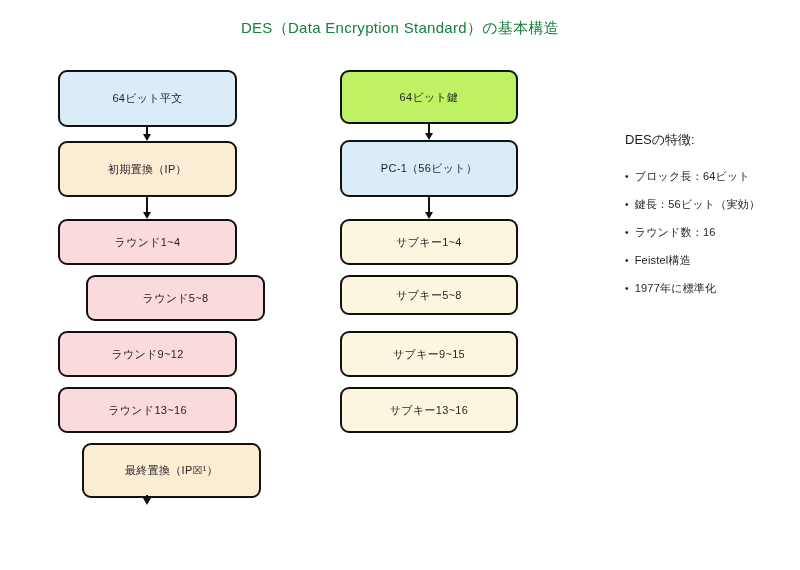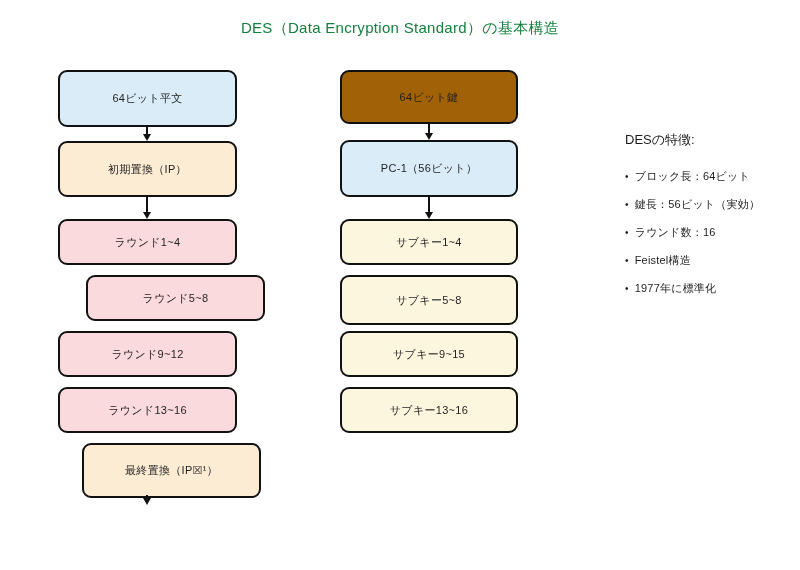--- a/index.html
+++ b/index.html
@@ -83,24 +83,24 @@
   <div class="title">DES（Data Encryption Standard）の基本構造</div>
 
   <div class="node" style="left: 58px; top: 70px; width: 179px; height: 57px; background: rgb(218, 236, 248);">64ビット平文</div>
   <div class="node" style="left: 58px; top: 141px; width: 179px; height: 56px; background: rgb(252, 236, 212);">初期置換（IP）</div>
   <div class="node" style="left: 58px; top: 219px; width: 179px; height: 46px; background: rgb(251, 218, 222);">ラウンド1~4</div>
   <div class="node" style="left: 58px; top: 275px; width: 179px; height: 46px; background: rgb(251, 218, 222); margin-left: 28px;">ラウンド5~8</div>
   <div class="node" style="left: 58px; top: 331px; width: 179px; height: 46px; background: rgb(251, 218, 222);">ラウンド9~12</div>
   <div class="node" style="left: 58px; top: 387px; width: 179px; height: 46px; background: rgb(251, 218, 222);">ラウンド13~16</div>
   <div class="node" style="left: 58px; top: 443px; width: 179px; height: 55px; background: rgb(252, 236, 212); margin-left: 24px;">最終置換（IP☒¹）</div>
 
-  <div class="node" style="left: 340px; top: 70px; width: 178px; height: 54px; background: #a16207;">64ビット鍵</div>
+  <div class="node" style="left: 340px; top: 70px; width: 178px; height: 54px; background: #bef264;">64ビット鍵</div>
   <div class="node" style="left: 340px; top: 140px; width: 178px; height: 57px; background: rgb(218, 236, 248);">PC-1（56ビット）</div>
   <div class="node" style="left: 340px; top: 219px; width: 178px; height: 46px; background: rgb(253, 246, 223);">サブキー1~4</div>
-  <div class="node" style="left: 340px; top: 275px; width: 178px; height: 50px; background: rgb(253, 246, 223); text-align: center;">サブキー5~8</div>
+  <div class="node" style="left: 340px; top: 275px; width: 178px; height: 40px; background: rgb(253, 246, 223); text-align: center;">サブキー5~8</div>
   <div class="node" style="left: 340px; top: 331px; width: 178px; height: 46px; background: rgb(253, 246, 223);">サブキー9~15</div>
   <div class="node" style="left: 340px; top: 387px; width: 178px; height: 46px; background: rgb(253, 246, 223);">サブキー13~16</div>
 
   <div class="arrow" style="left:146px; top:127px; height:8px;"></div>
   <div class="arrow" style="left:146px; top:197px; height:16px;"></div>
   <div class="arrow" style="left:146px; top:495px; height:4px;"></div>
 
   <div class="arrow" style="left:428px; top:124px; height:10px;"></div>
   <div class="arrow" style="left:428px; top:197px; height:16px;"></div>
 

